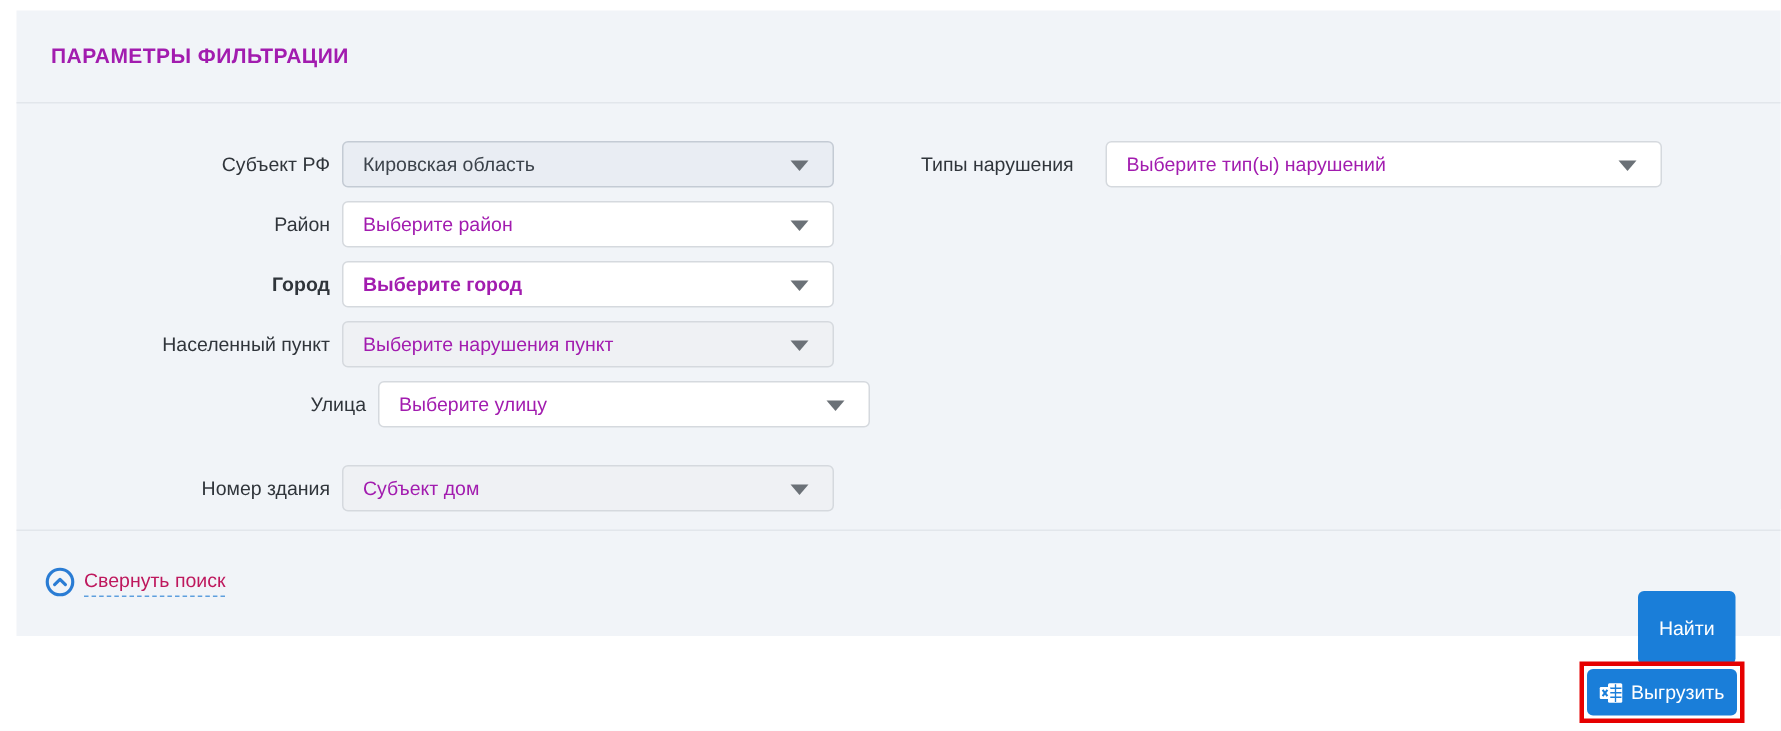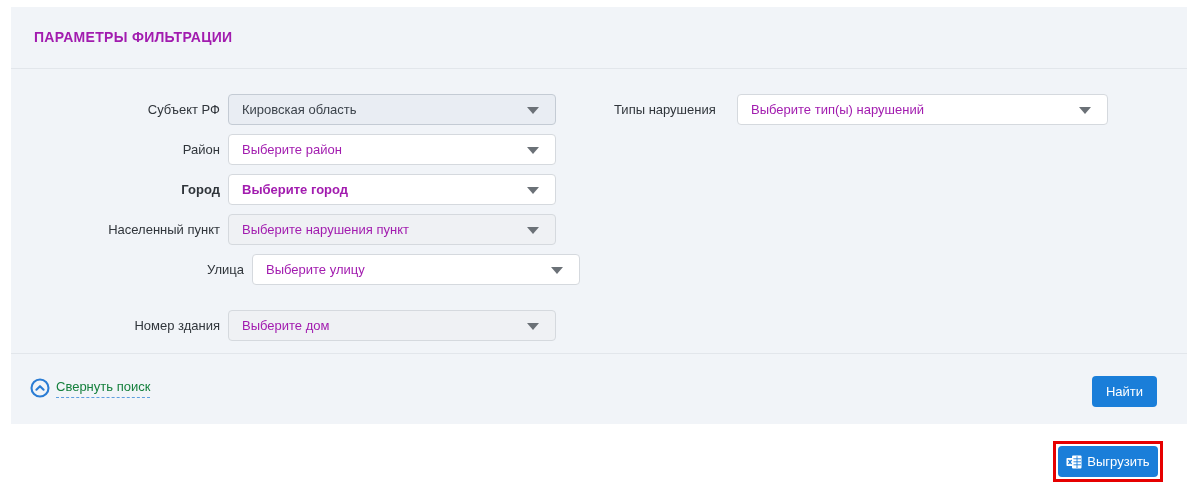--- a/index.html
+++ b/index.html
@@ -66,37 +66,37 @@
   .right-select { left: 726px; width: 371px; }
 
   .footer-link {
     position: absolute;
     left: 19px; top: 371px;
     display: flex; align-items: center; gap: 6px;
     cursor: pointer; text-decoration: none;
   }
   .footer-link svg { display: block; }
   .footer-link .link-text {
-    font-size: 13px; color: #15803d;
+    font-size: 13px; color: #be185d;
     border-bottom: 1px dashed #5e9fde;
     padding-bottom: 3px;
   }
   .btn {
     background: #1a7ed9;
     color: #ffffff;
     font-family: "Liberation Sans", sans-serif;
     font-size: 13px;
     border: none; border-radius: 4px;
     cursor: pointer;
     display: inline-flex; align-items: center; justify-content: center;
   }
   .btn-find {
     position: absolute;
-    right: 30px; top: 369px;
-    width: 65px; height: 31px;
+    right: 30px; top: 387px;
+    width: 65px; height: 49px;
   }
   .export-annotation {
     position: absolute;
     right: 24px; top: 441px;
     border: 3px solid #e60000;
     padding: 2px;
   }
   .btn-export {
     width: 100px; height: 31px;
     gap: 5px; padding: 0 8px;
@@ -148,21 +148,21 @@
       <div class="row-label left-col">Улица</div>
       <div class="select left-select">
         <span class="placeholder">Выберите улицу</span>
         <span class="caret"></span>
       </div>
     </div>
 
     <div class="row" style="top:287px; left:0; width:560px;margin-top:16px;">
       <div class="row-label left-col">Номер здания</div>
       <div class="select muted left-select">
-        <span class="placeholder">Выберите дом</span>
+        <span class="placeholder">Субъект дом</span>
         <span class="caret"></span>
       </div>
     </div>
 
     <div class="row" style="top:87px; left:0; width:1128px;">
       <div class="row-label right-label">Типы нарушения</div>
       <div class="select right-select">
         <span class="placeholder">Выберите тип(ы) нарушений</span>
         <span class="caret"></span>
       </div>

